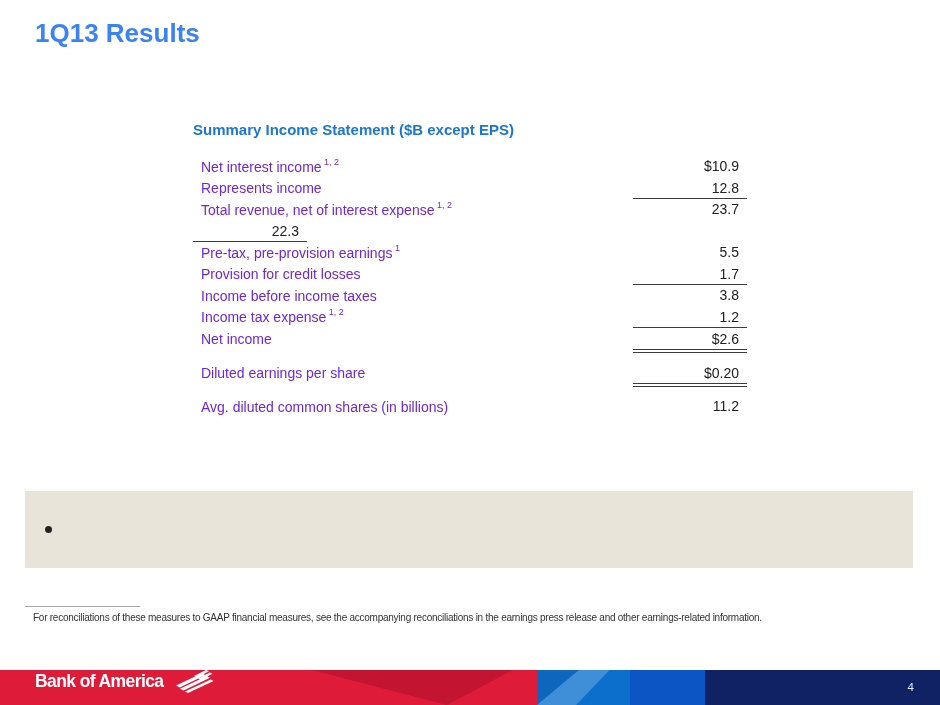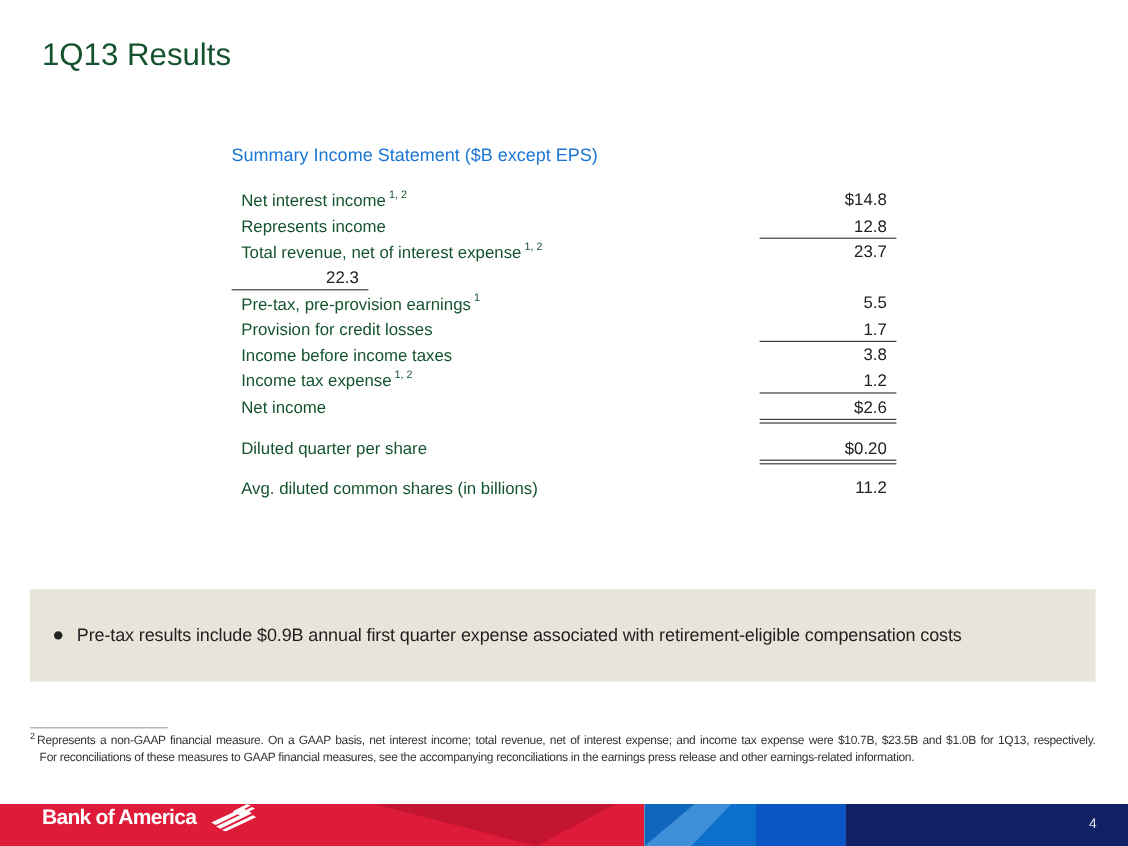--- a/index.html
+++ b/index.html
@@ -3,29 +3,29 @@
 <meta charset="utf-8">
 <style>
   html,body{margin:0;padding:0;background:#ffffff;}
   *{box-sizing:border-box;}
   .slide{
     position:relative;width:940px;height:705px;background:#ffffff;overflow:hidden;
     font-family:"Liberation Sans","DejaVu Sans",sans-serif;color:#262626;
   }
   
   .slide-title{
-    position:absolute;left:35px;top:30px;font-size:26px;line-height:30px;
-    color:#14532d;font-weight:400;letter-spacing:0;
+    position:absolute;left:35px;top:18px;font-size:26px;line-height:30px;
+    color:#3b82f6;font-weight:700;letter-spacing:0;
   }
   
   .income-table{position:absolute;left:193px;top:121px;width:561px;}
-  .table-title{font-size:15px;font-weight:400;color:#1b76d4;line-height:18px;margin-bottom:17px;}
+  .table-title{font-size:15px;font-weight:700;color:#1b76d4;line-height:18px;margin-bottom:17px;}
   .trow{display:flex;align-items:center;height:21.5px;}
   .row-spacer{height:12.5px;}
-  .tlabel{flex:1;padding-left:8px;font-size:14px;white-space:nowrap;color:#14532d;}
+  .tlabel{flex:1;padding-left:8px;font-size:14px;white-space:nowrap;color:#6d28d9;}
   .tsup{font-size:9px;vertical-align:top;line-height:1;position:relative;top:-1px;}
   .tval{
     width:114px;margin-right:7px;text-align:right;padding-right:8px;
     font-size:14px;color:#212121;position:relative;align-self:flex-end;
     padding-bottom:2px;
   }
   .u-none{border-bottom:2px solid transparent;}
   .u-single{border-bottom:1.4px solid #3c3c3c;}
   .u-double{border-bottom:1.4px solid #3c3c3c;}
   .u-double::after{
@@ -74,21 +74,21 @@
 
 <div class="slide">
 
   <div class="slide-title">1Q13 Results</div>
 
   <div class="income-table">
     <div class="table-title">Summary Income Statement ($B except EPS)</div>
     <div>
         <div class="trow">
           <div class="tlabel">Net interest income<sup class="tsup"> 1, 2</sup></div>
-          <div class="tval u-none">$14.8</div>
+          <div class="tval u-none">$10.9</div>
         </div>
         <div class="trow">
           <div class="tlabel">Represents income</div>
           <div class="tval u-single">12.8</div>
         </div>
         <div class="trow">
           <div class="tlabel">Total revenue, net of interest expense<sup class="tsup"> 1, 2</sup></div>
           <div class="tval u-none">23.7</div>
         </div>
         <div class="trow">
@@ -109,39 +109,37 @@
         <div class="trow">
           <div class="tlabel">Income tax expense<sup class="tsup"> 1, 2</sup></div>
           <div class="tval u-single">1.2</div>
         </div>
         <div class="trow">
           <div class="tlabel">Net income</div>
           <div class="tval u-double">$2.6</div>
         </div>
         <div class="row-spacer"></div>
         <div class="trow">
-          <div class="tlabel">Diluted quarter per share</div>
+          <div class="tlabel">Diluted earnings per share</div>
           <div class="tval u-double">$0.20</div>
         </div>
         <div class="row-spacer"></div>
         <div class="trow">
           <div class="tlabel">Avg. diluted common shares (in billions)</div>
           <div class="tval u-none">11.2</div>
         </div>
       </div>
   </div>
 
   <div class="highlight-box">
     <span class="bullet-dot"></span>
-    <span class="bullet-text">Pre-tax results include $0.9B annual first quarter expense associated with retirement-eligible compensation costs</span>
   </div>
 
   <div class="footnotes">
     <div class="fn-rule"></div>
-    <div class="fn-line fn-justify"><sup class="fn-sup">2</sup><span>Represents a non-GAAP financial measure. On a GAAP basis, net interest income; total revenue, net of interest expense; and income tax expense were $10.7B, $23.5B and $1.0B for 1Q13, respectively.</span></div>
     <div class="fn-line fn-indent"><span>For reconciliations of these measures to GAAP financial measures, see the accompanying reconciliations in the earnings press release and other earnings-related information.</span></div>
   </div>
 
   <div class="footer">
     <div class="fseg f-red">
       <div class="f-red-chevron"></div>
     </div>
     <div class="fseg f-blue1">
       <div class="f-blue1-dark"></div>
       <div class="f-blue1-mid"></div>

